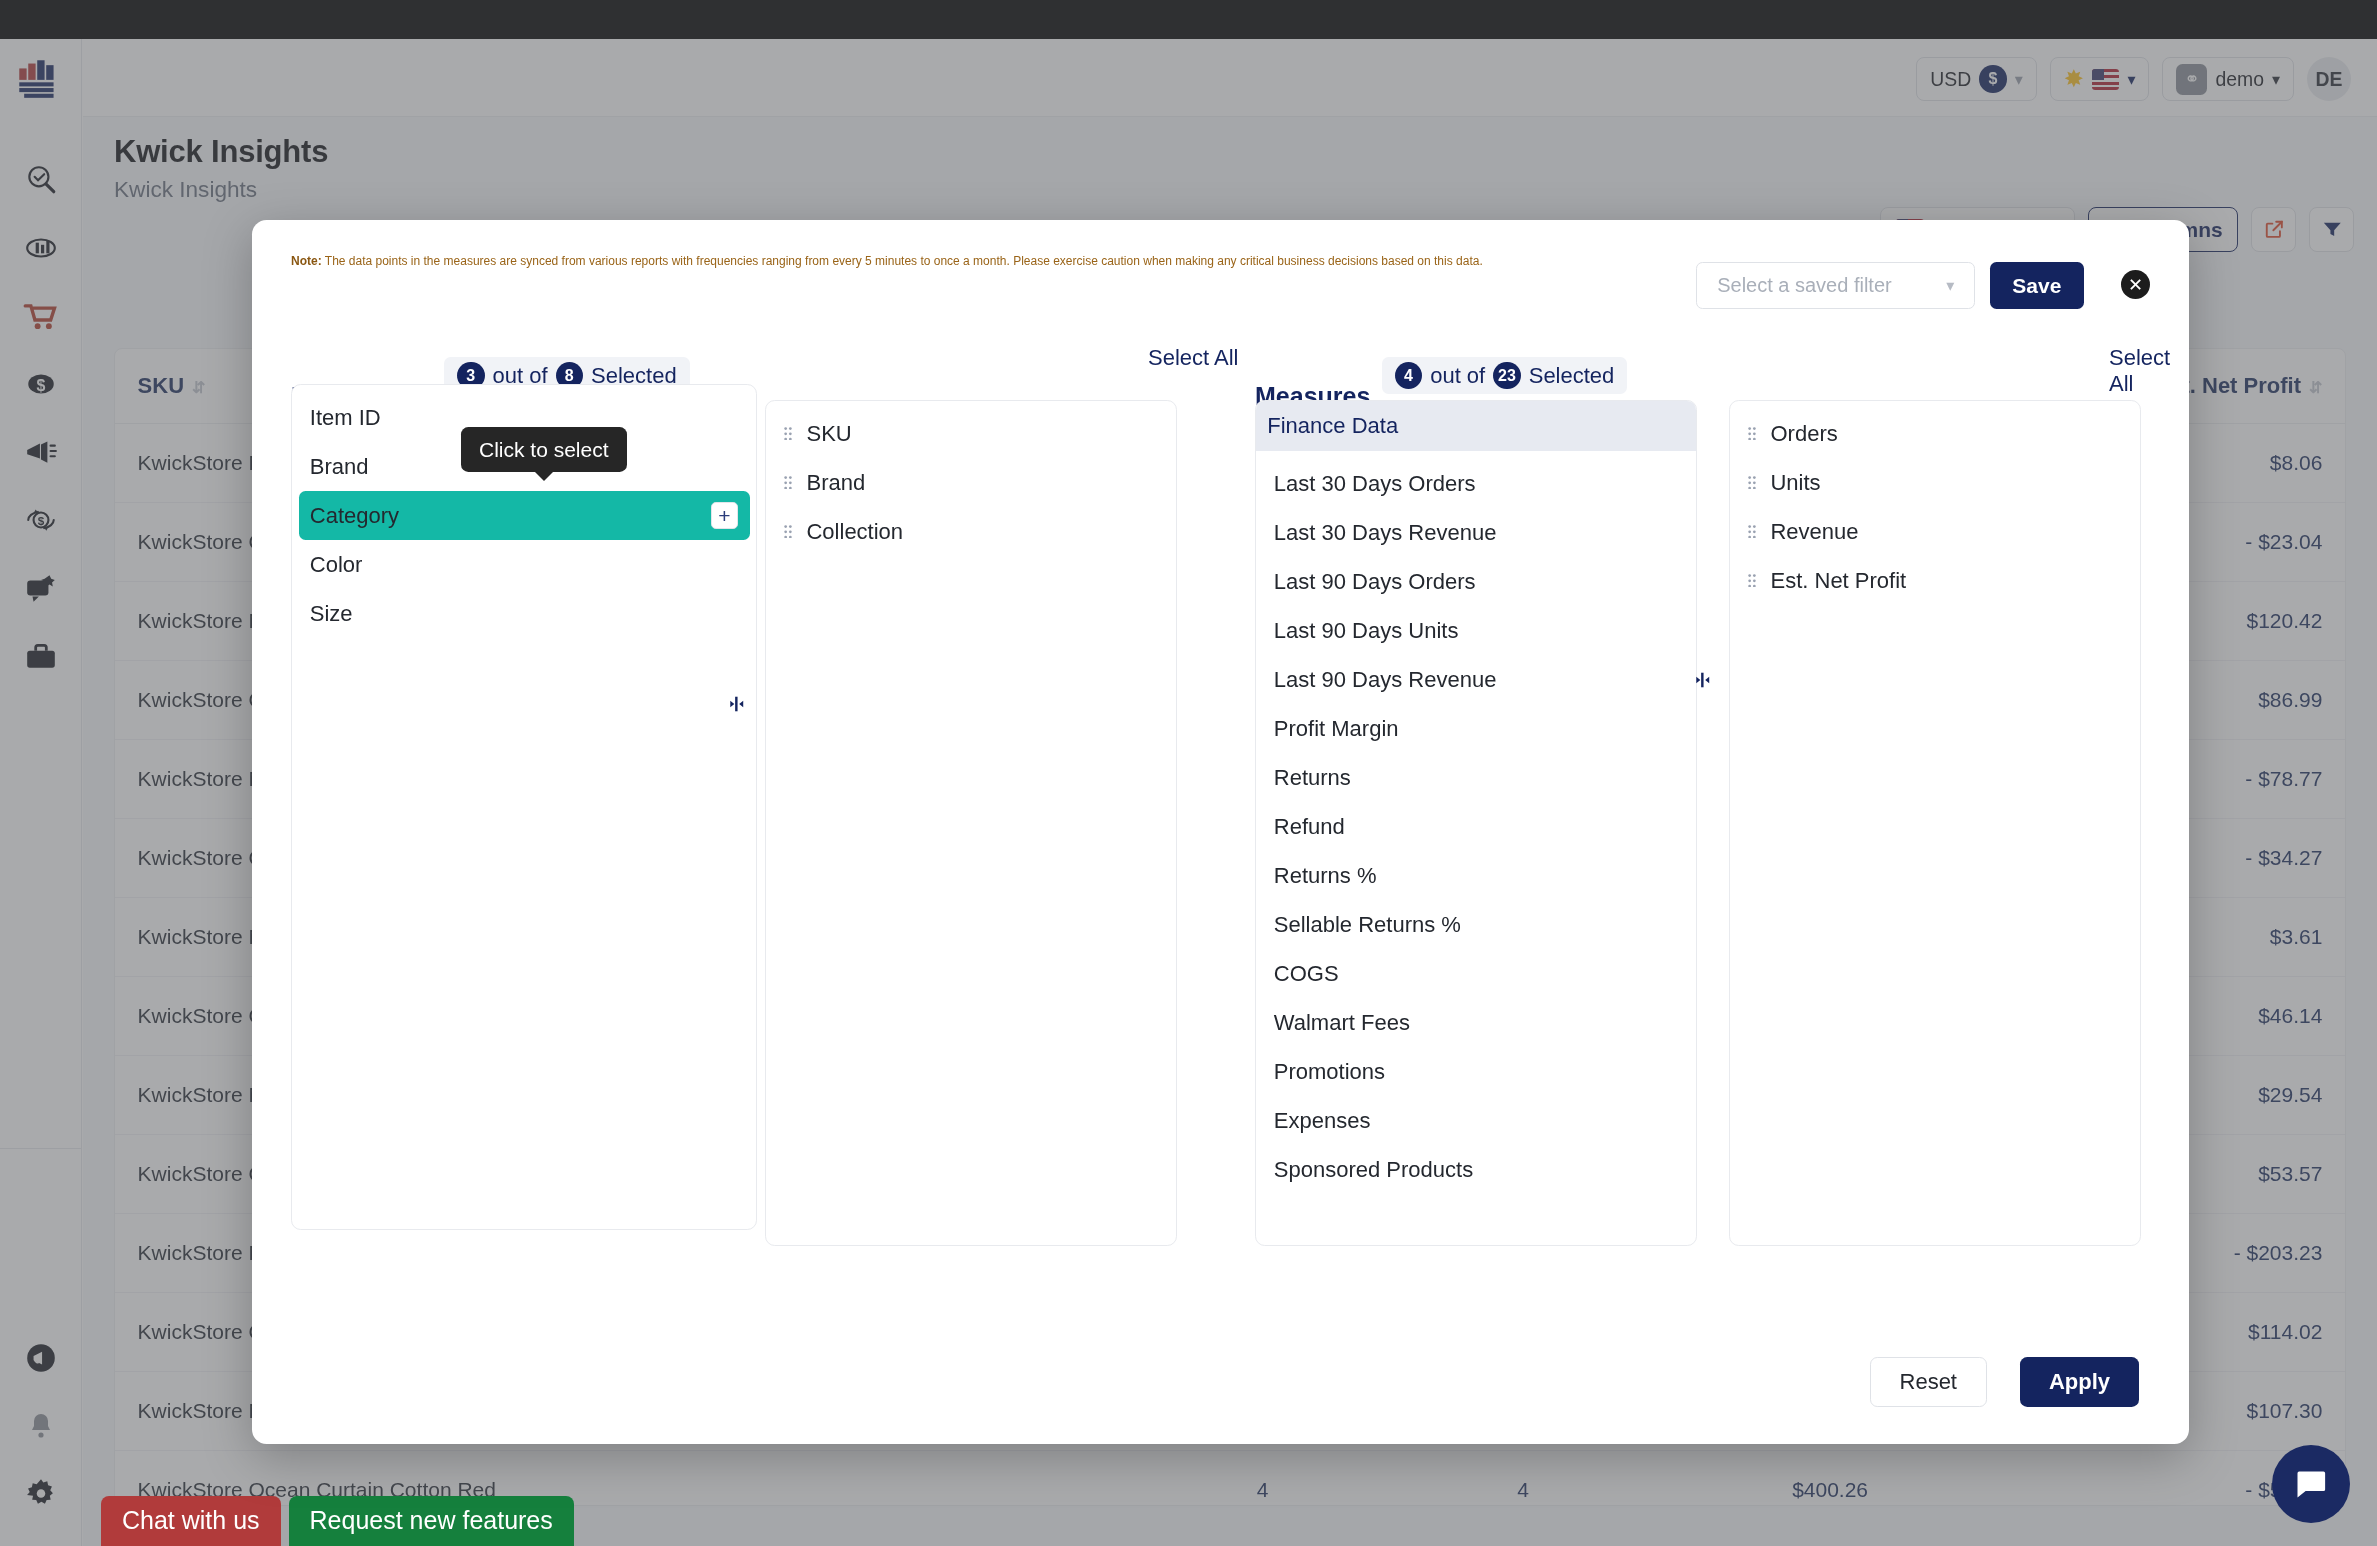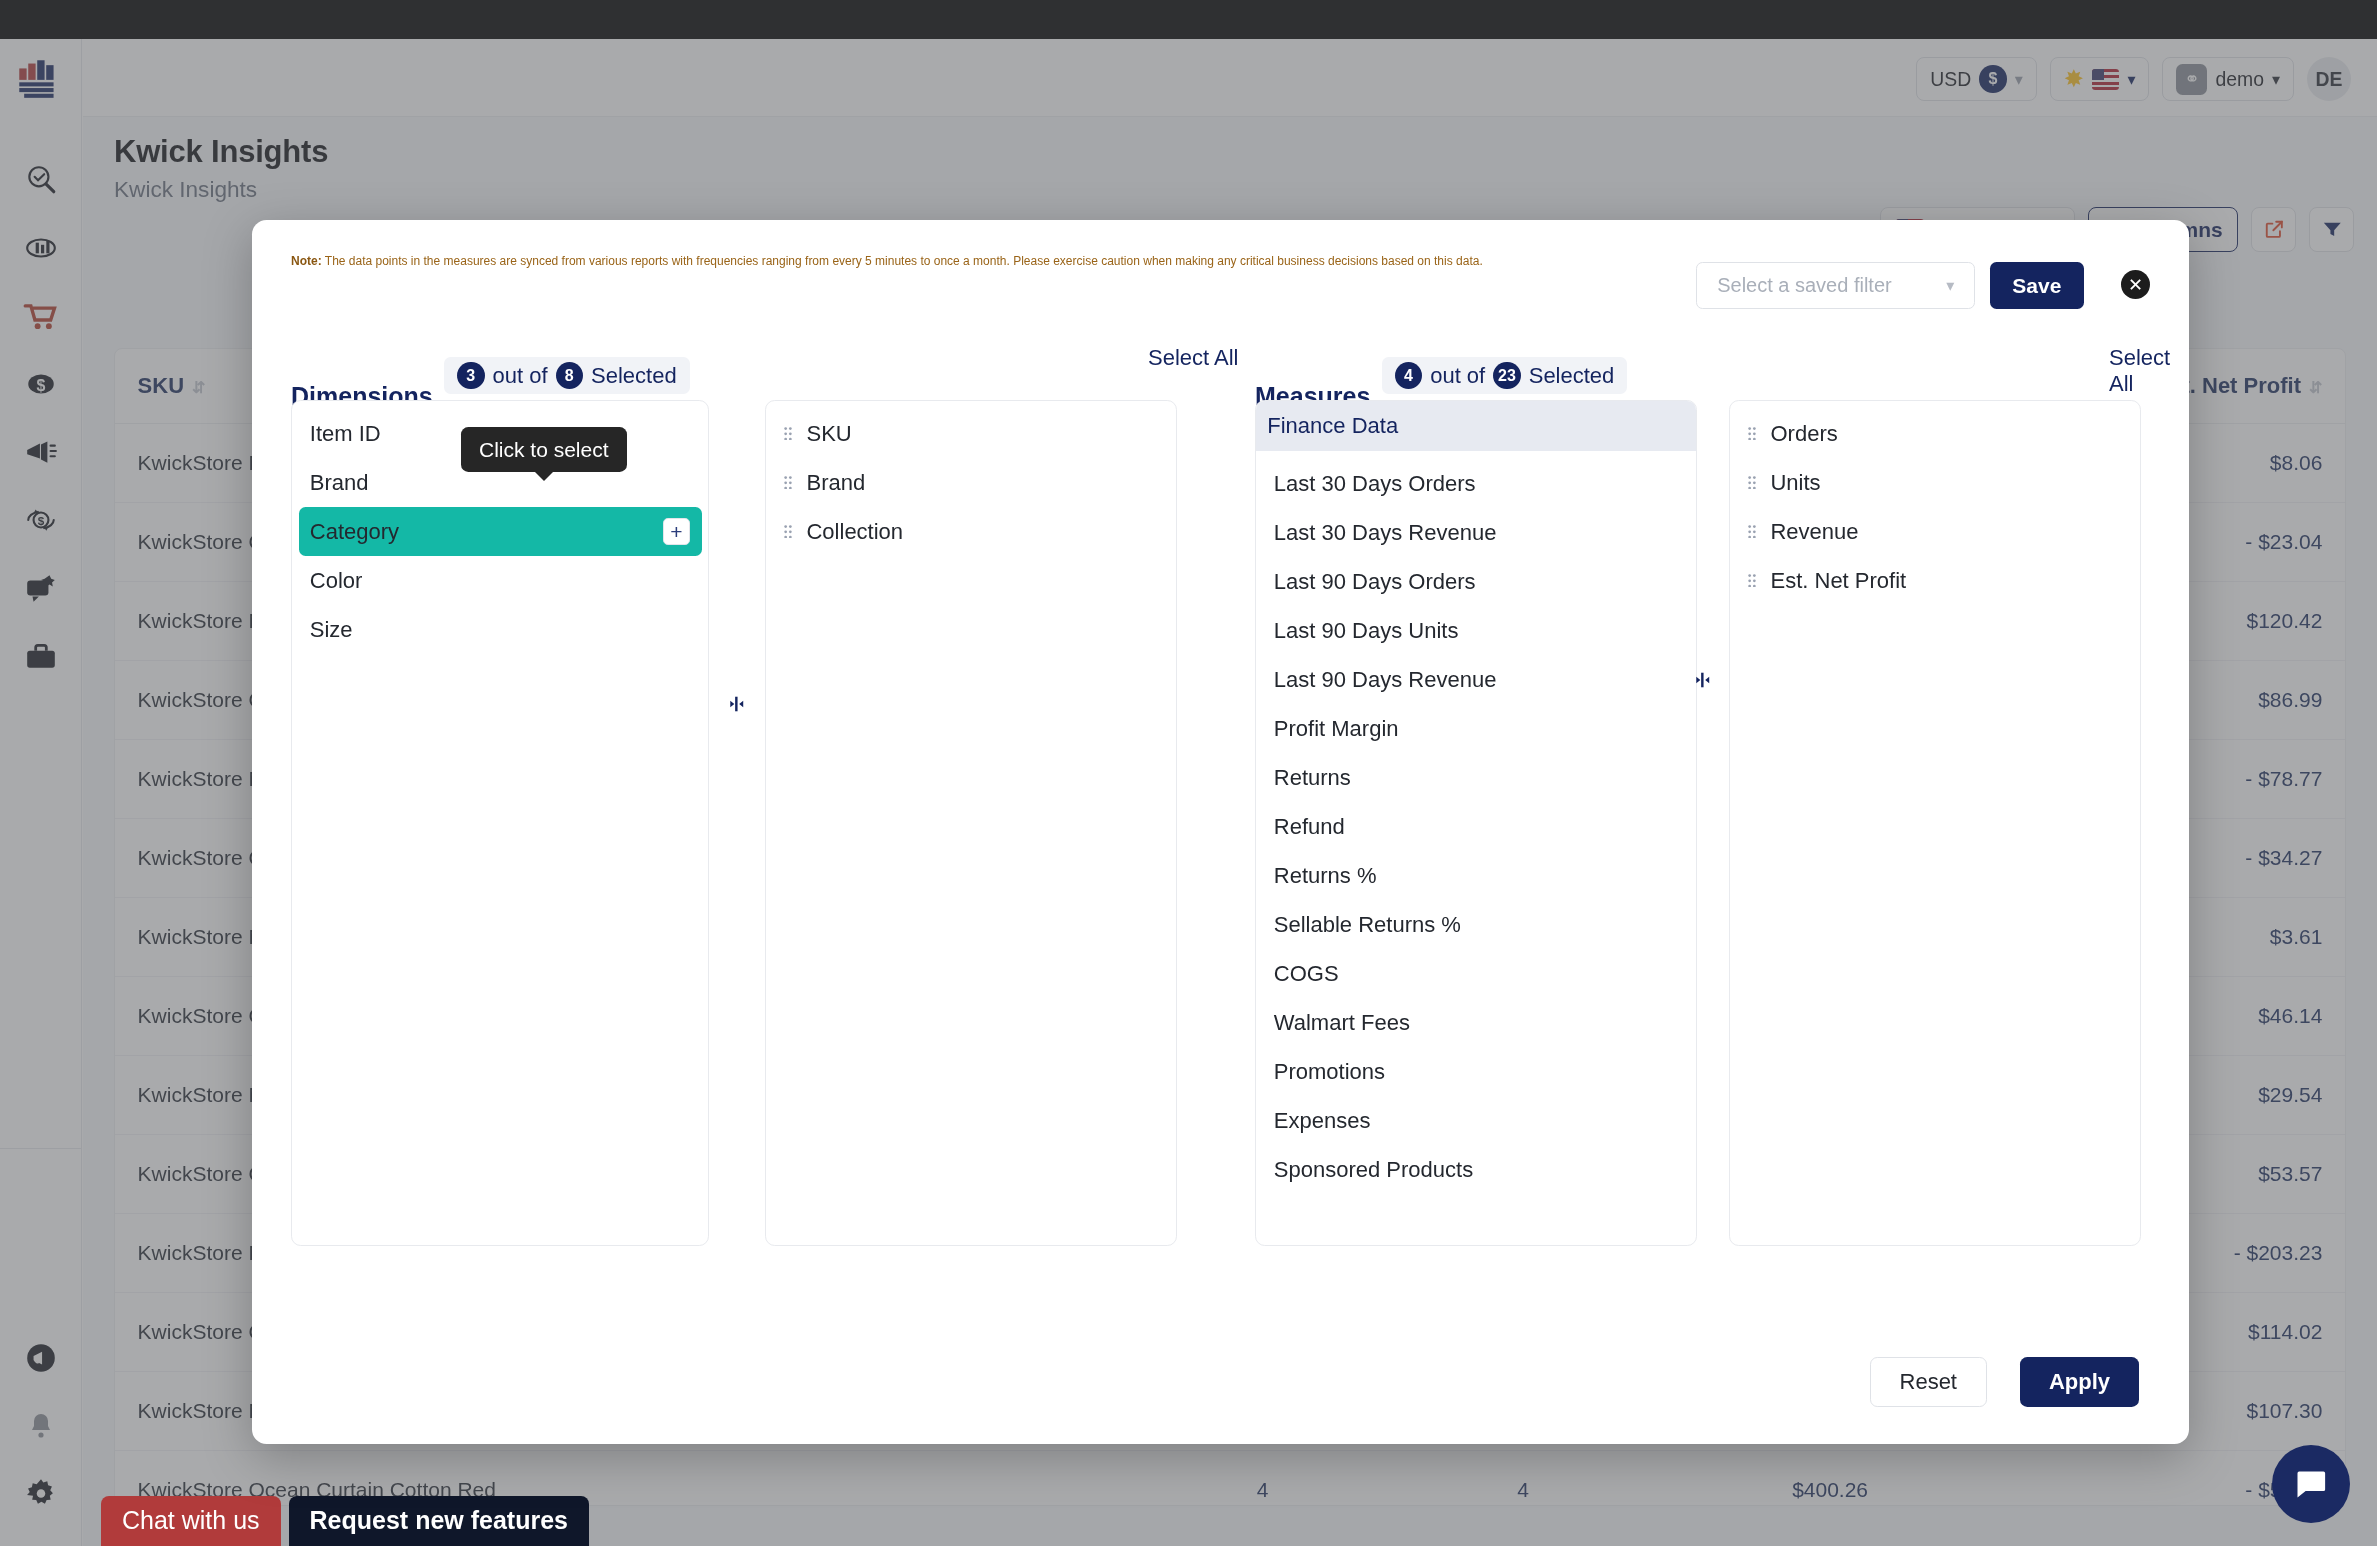--- a/index.html
+++ b/index.html
@@ -223,21 +223,21 @@
   }
 
   
   .bl-tabs { position: absolute; left: 101px; bottom: 0; display:flex; gap: 8px; z-index: 45; }
   .bl-tab {
     padding: 9.7px 21px 11.3px; border-radius: 8px 8px 0 0; font-size: 25px; color:#fff;
     cursor: pointer;
     margin-top: 36px;
   }
   .bl-chat { background:#b13b3b; }
-  .bl-req  { background:#0f172a;font-weight:bold; }
+  .bl-req  { background:#15803d; }
 
   
   .chatfab {
     position:absolute; right: 27.5px; bottom: 22.6px; width: 78px; height: 78px; border-radius: 50%;
     background:#1b2a63; z-index: 45; display:flex; align-items:center; justify-content:center;
     cursor:pointer;
   }
   .chatfab svg { width:39px; height:39px; }
 </style>
 </head>
@@ -573,21 +573,21 @@
       <span class="ttl">Measures</span>
       <span class="cntwrap">
         <span class="badge-n">4</span>
         <span>out of</span>
         <span class="badge-n">23</span>
         <span>Selected</span>
       </span>
     </div>
     <div class="selall" style="left:1857px; top:125px;">Select All</div>
 
-    <div class="listbox" style="left:39px; top:180px; width:418px; height:846px;" id="dim-avail">
+    <div class="listbox" style="left:39px; top:164px; width:466px; height:846px;" id="dim-avail">
         <div style="padding: 8px 6.5px;">
           <div class="lb-item">
             <span>Item ID</span>
           </div>
           <div class="lb-item">
             <span>Brand</span>
           </div>
           <div class="lb-item sel">
             <span>Category</span>
             <span class="plus">+</span>

